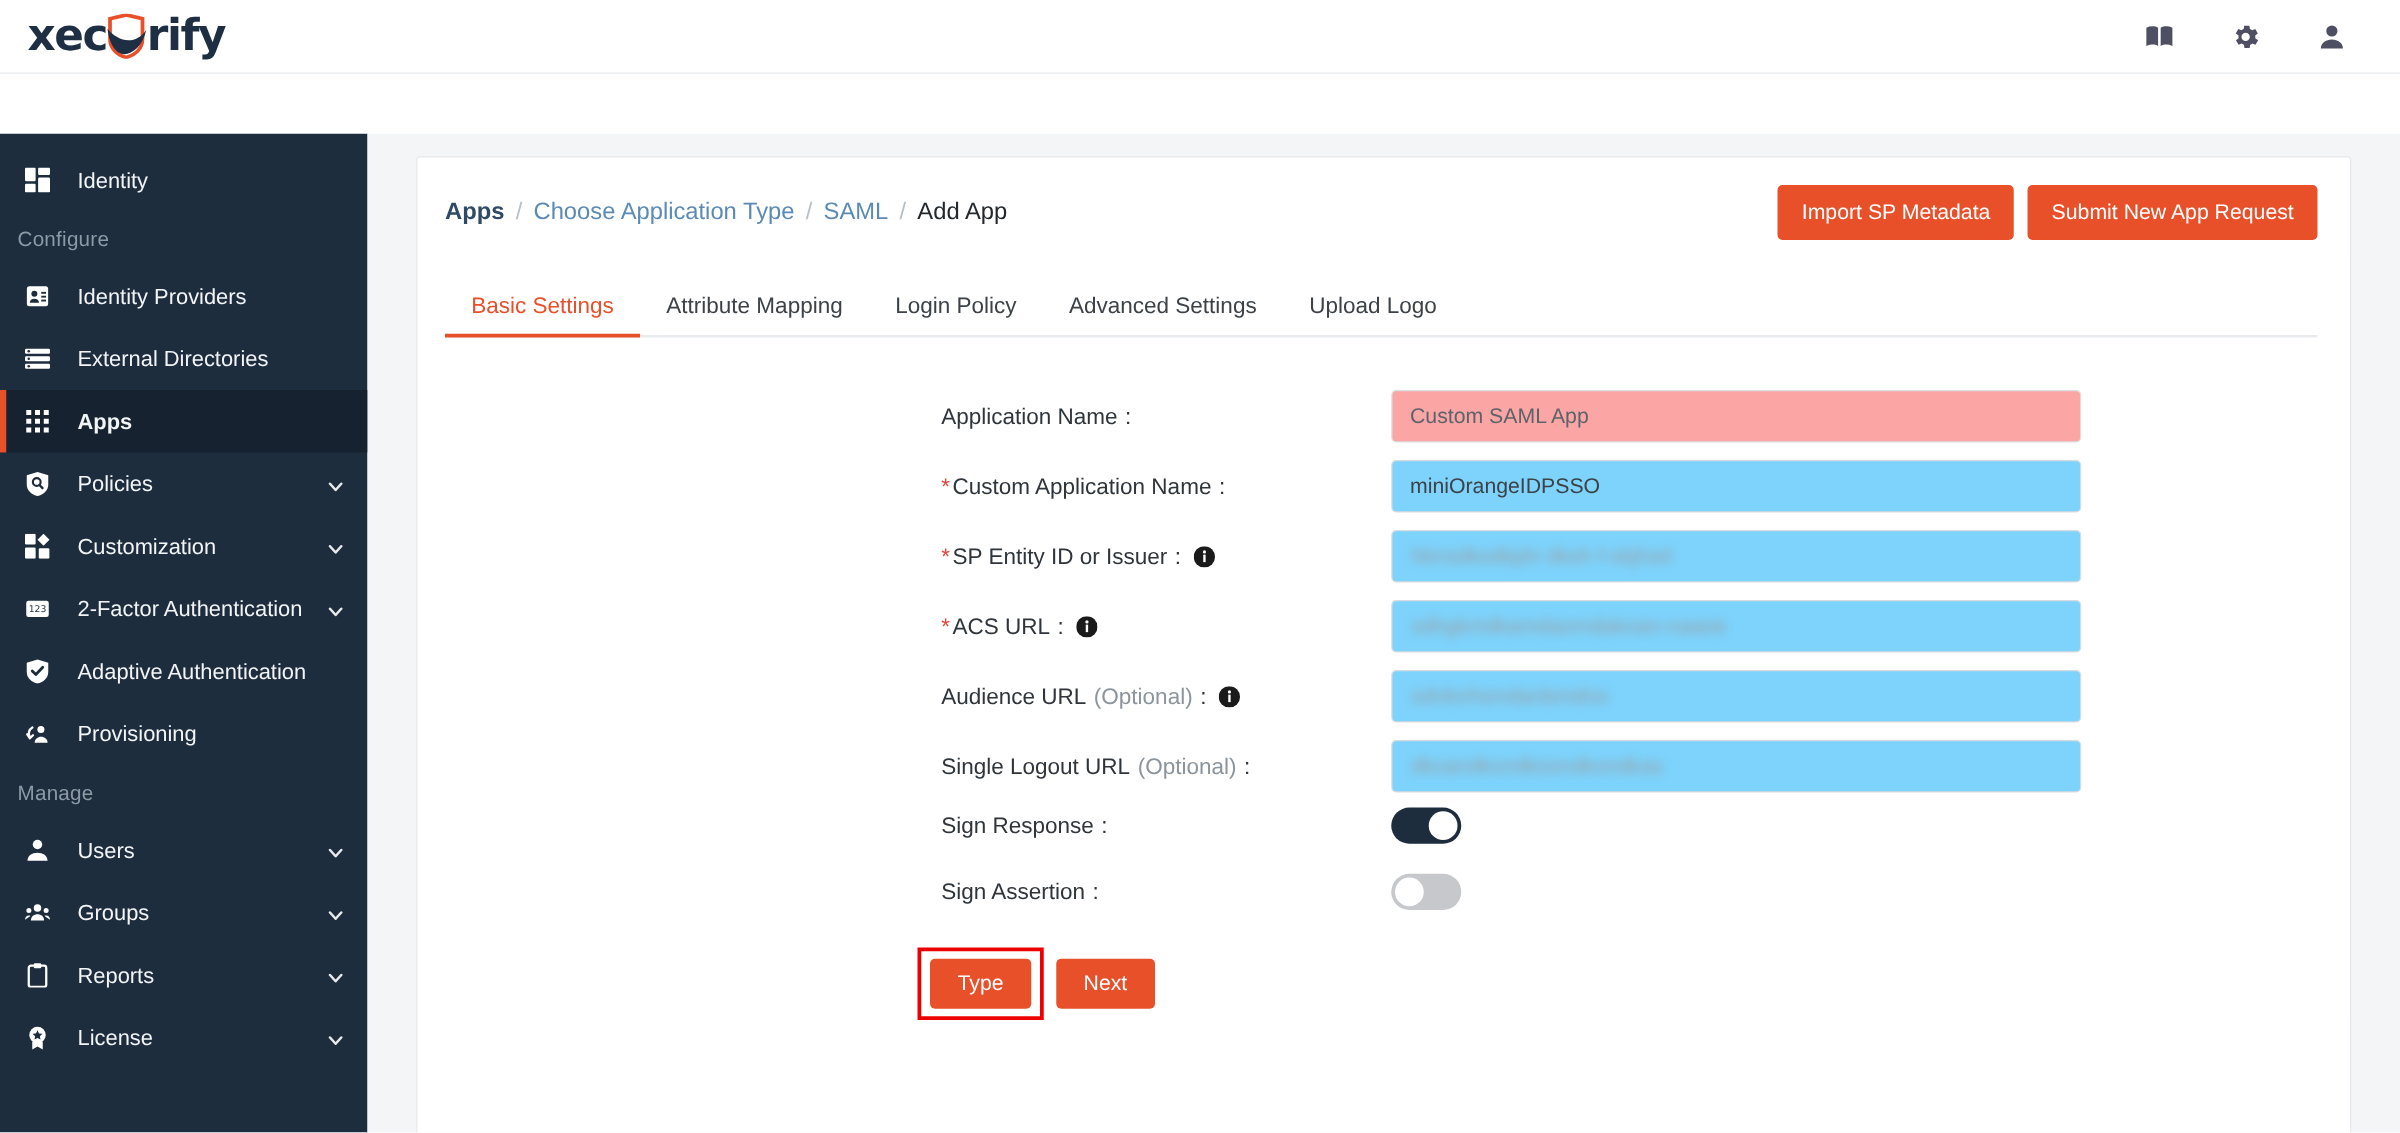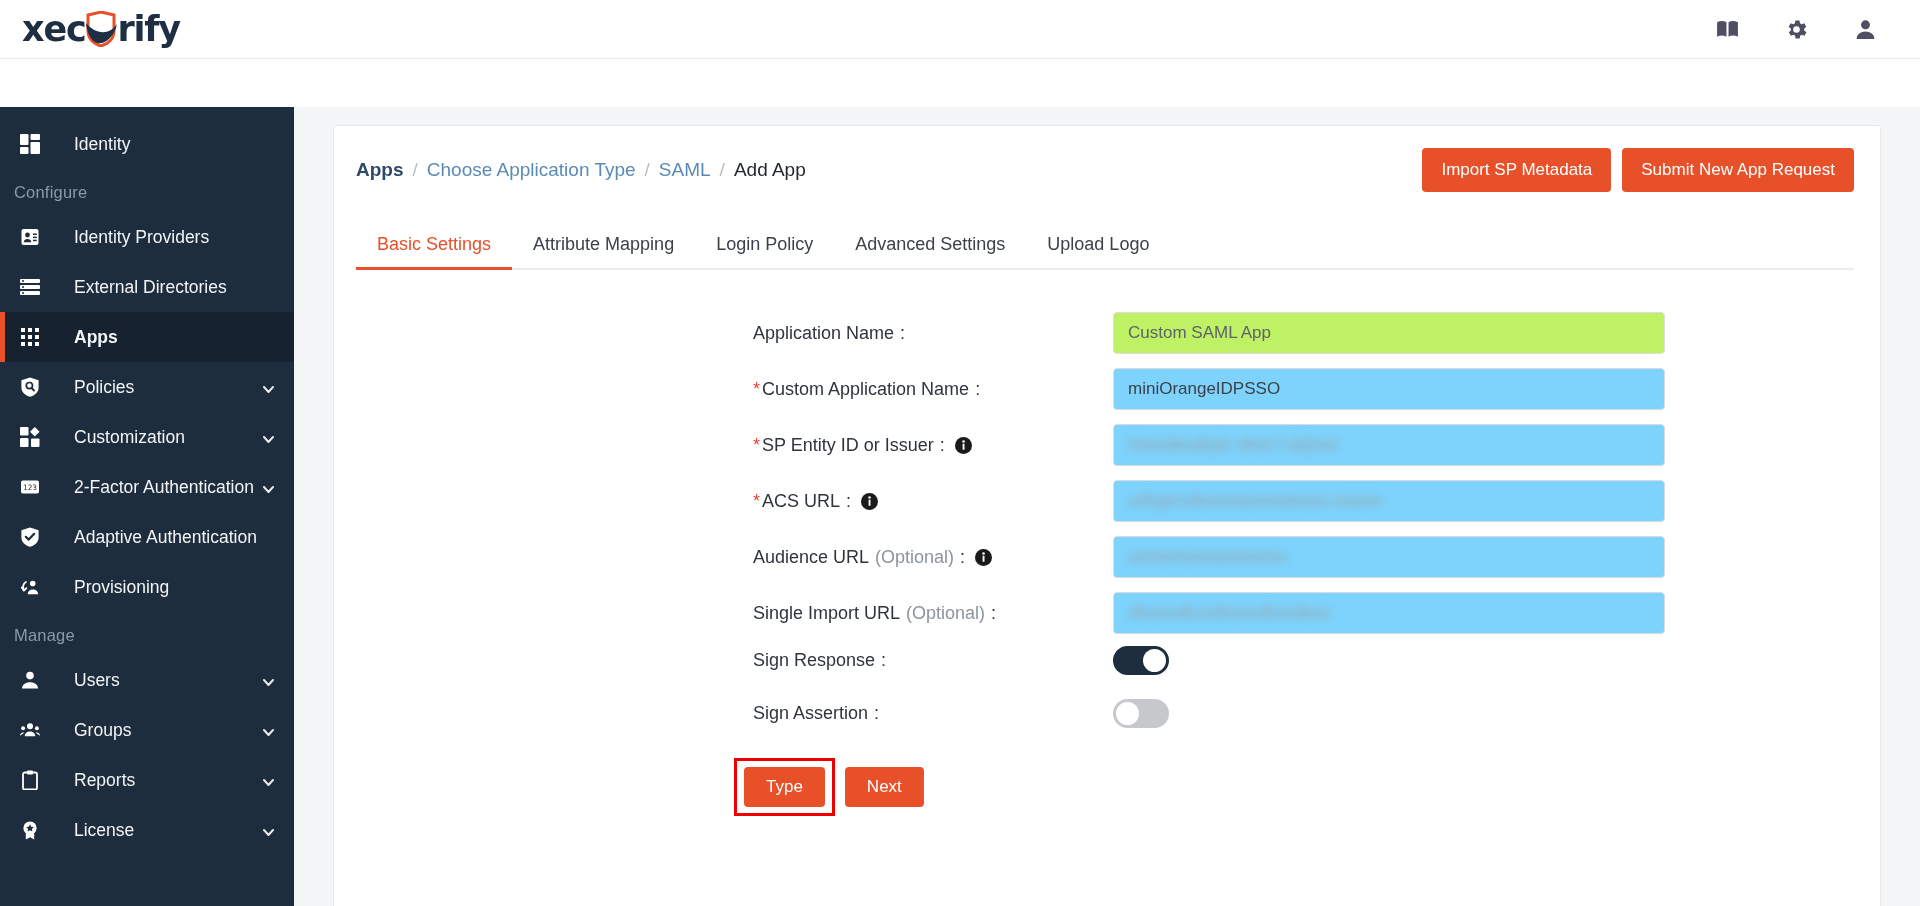--- a/index.html
+++ b/index.html
@@ -43,21 +43,21 @@
   }
   .nav-item {
     display: flex; align-items: center;
     height: 50px; padding-left: 16px; padding-right: 18px;
     color: #f2f4f6; font-size: 17.5px; cursor: pointer;
     position: relative;
   }
   .nav-item .ico {
     width: 28px; min-width: 28px; height: 22px;
     display: flex; align-items: center; justify-content: center;
-    margin-right: 30px;
+    margin-right: 18px;
   }
   .nav-item .ico svg { width: 20px; height: 20px; fill: #ffffff; }
   .nav-item .lbl { flex: 1; white-space: nowrap; }
   .nav-item.active { background: #16222f; font-weight: bold; }
   .nav-item.active::before {
     content: ""; position: absolute; left: 0; top: 0; bottom: 0;
     width: 5px; background: #e8502a;
   }
   .nav-item .chev { width: 14px; height: 14px; opacity: .9; }
   .nav-item .chev svg { width: 13px; height: 13px; fill: #ffffff; }
@@ -125,21 +125,21 @@
     align-items: center; justify-content: center; flex-shrink: 0;
   }
   .info-ico svg { width: 17px; height: 17px; fill: #1a1a1a; }
 
   .f-input {
     width: 552px; height: 42px; border: 1px solid #d8dce0; border-radius: 4px;
     background: #7dd3fc; font-size: 17px; color: #3c4248;
     padding: 0 14px; font-family: "Liberation Sans", sans-serif;
     outline: none;
   }
-  .f-input.disabled { background: #bef264; color: #5d636a; border-color: #dcdee1; }
+  .f-input.disabled { background: #fca5a5; color: #5d636a; border-color: #dcdee1; }
   .f-input.redacted {
     color: transparent; position: relative;
   }
   .redact-wrap { position: relative; width: 552px; }
   .redact-text {
     position: absolute; left: 16px; top: 50%; transform: translateY(-50%);
     font-size: 17px; color: #9aa0a6; filter: blur(4px);
     pointer-events: none; white-space: nowrap; user-select: none;
   }
 
@@ -505,21 +505,21 @@
               </span>
             </div>
             <div class="redact-wrap">
               <input class="f-input redacted" type="text" value="" style="">
               <span class="redact-text">sdnbvhsmdanbmdno</span>
             </div>
           </div>
 
           <div class="f-row" style="margin-bottom:12px">
             <div class="f-label">
-              <span>Single Import URL</span>
+              <span>Single Logout URL</span>
               <span class="opt">(Optional)</span>
               <span class="colon">:</span>
             </div>
             <div class="redact-wrap">
               <input class="f-input redacted" type="text" value="" style="">
               <span class="redact-text">dkoandkondksondkondkas</span>
             </div>
           </div>
 
           <div class="f-row" style="margin-bottom:24px">

